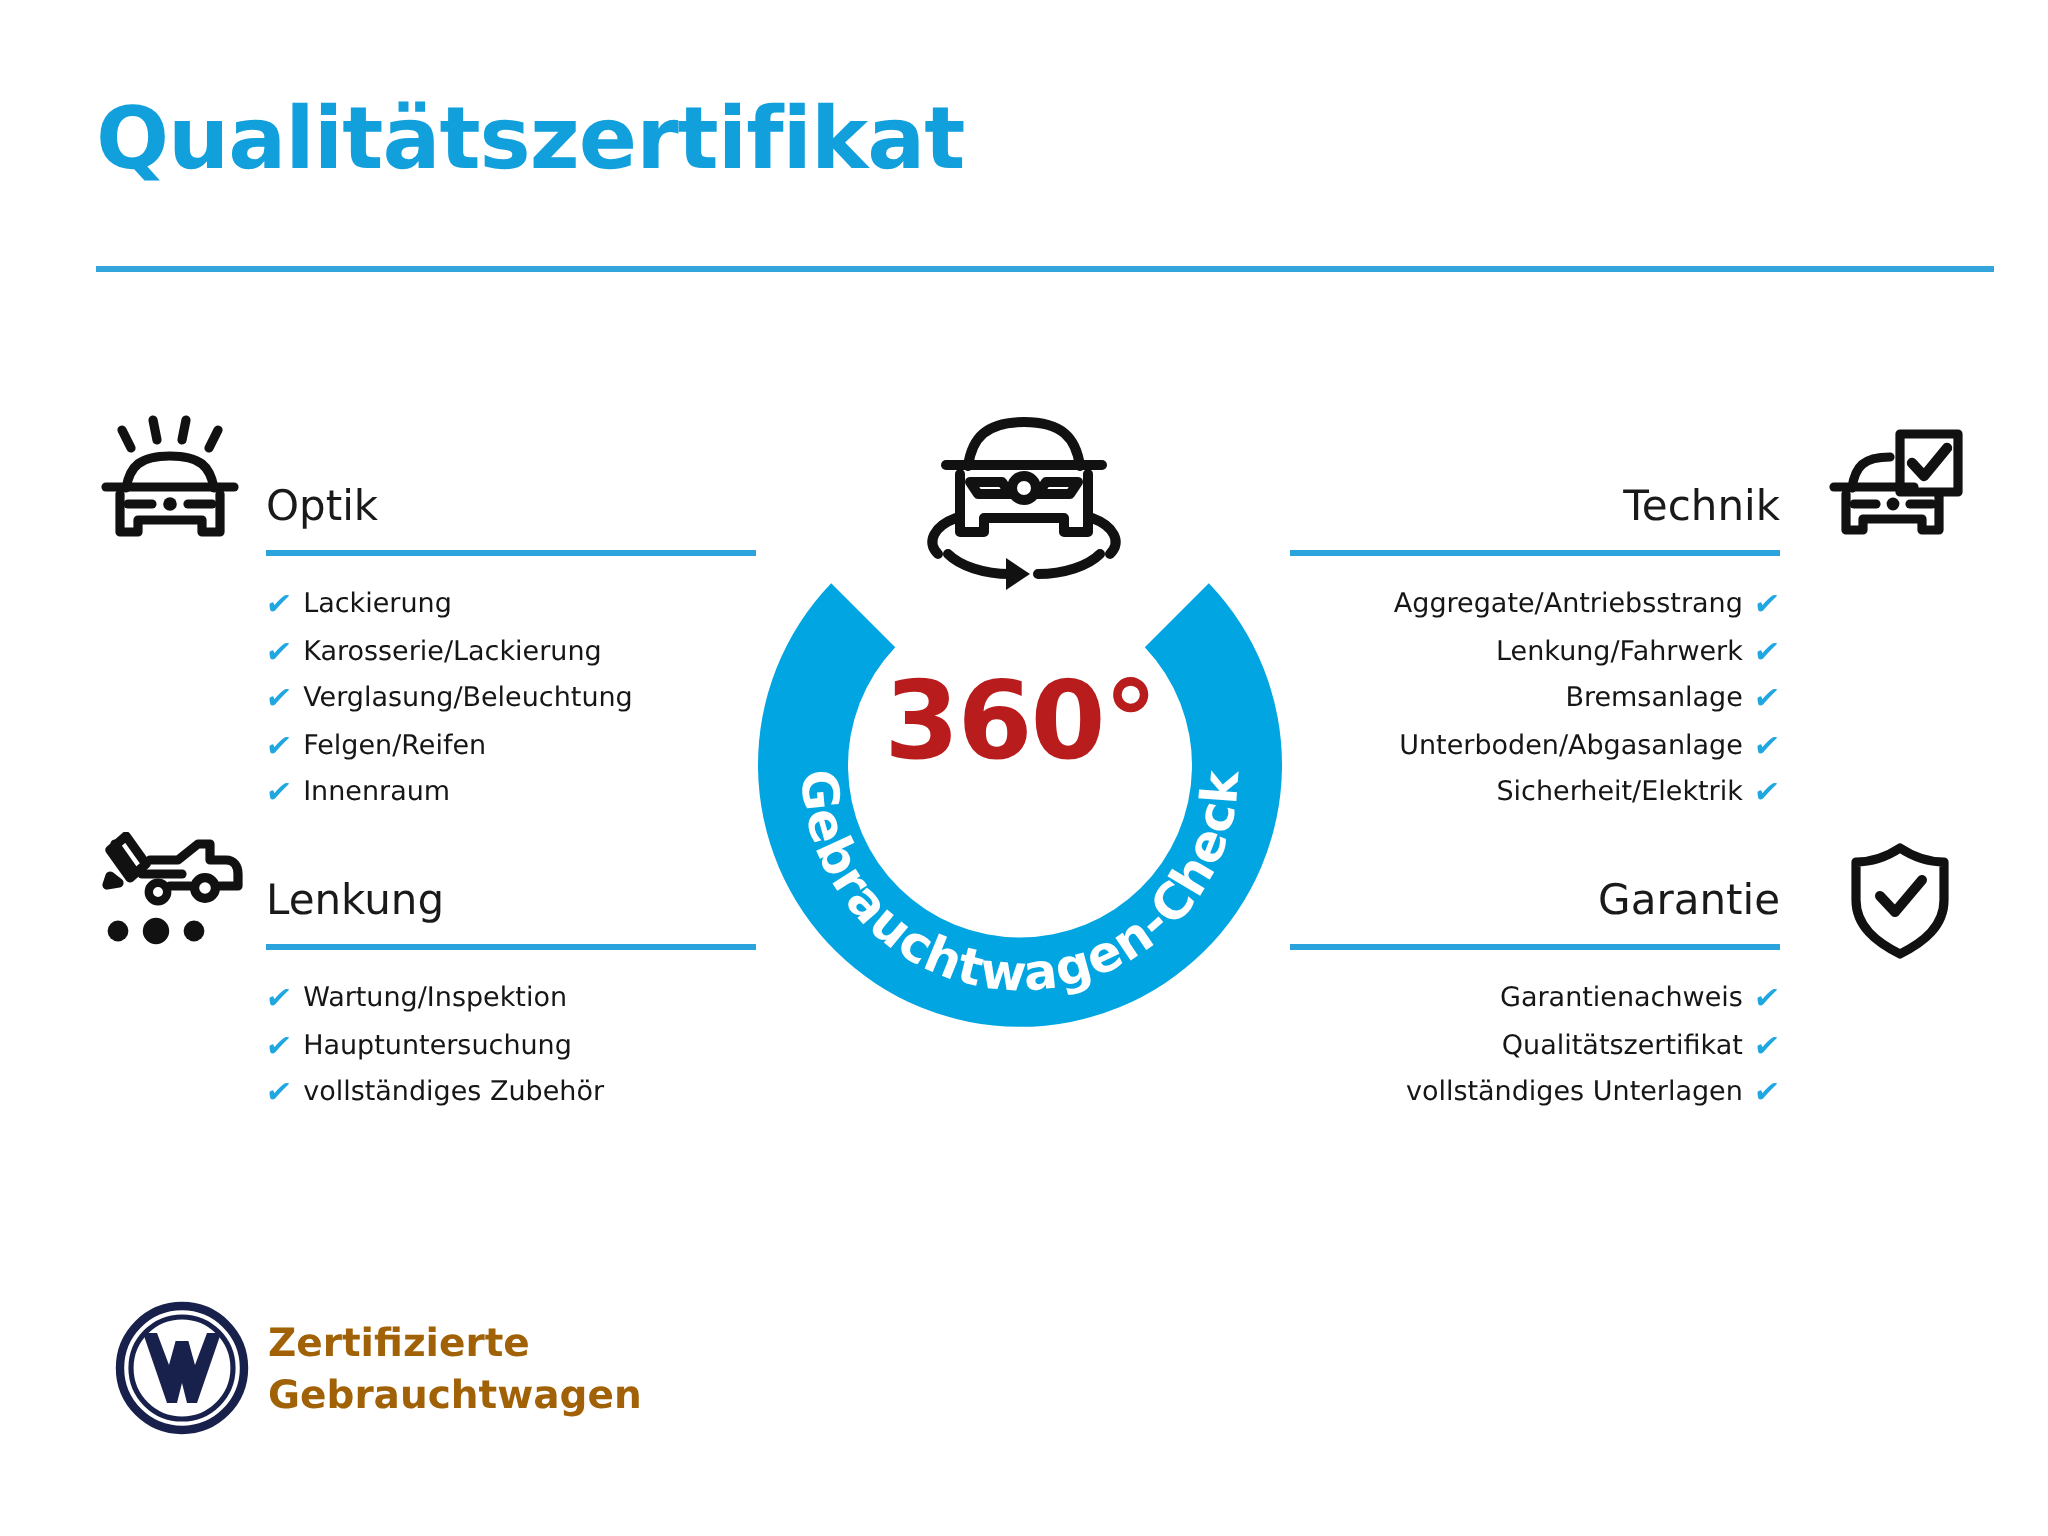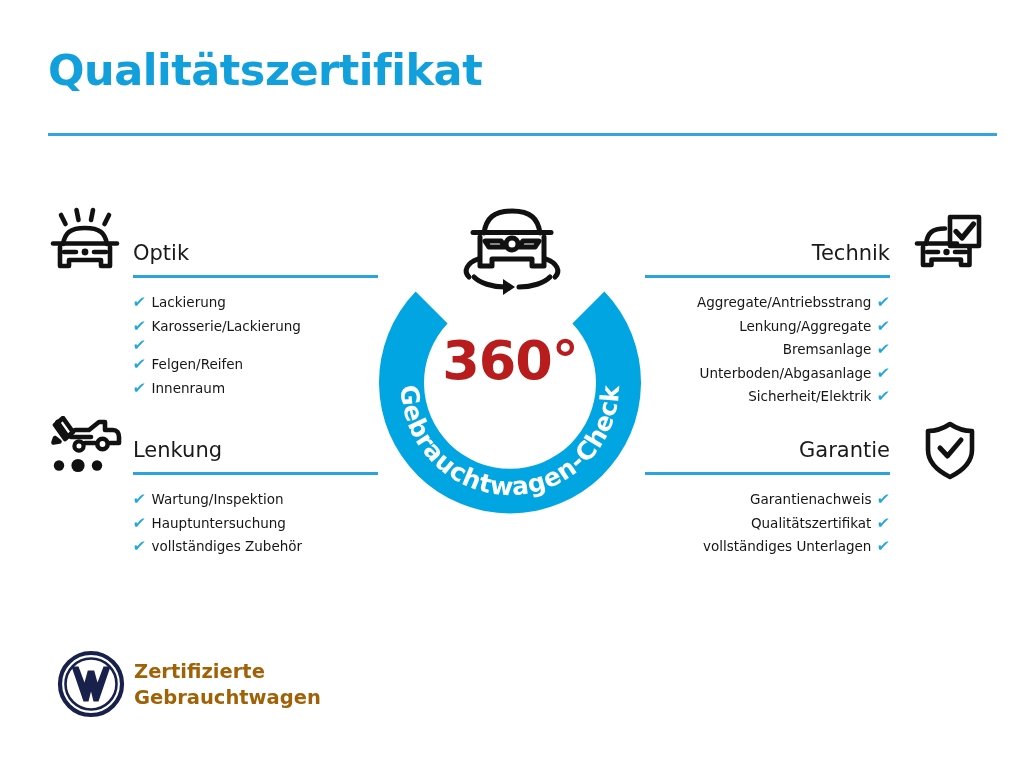--- a/index.html
+++ b/index.html
@@ -176,20 +176,21 @@
     <li class="item">
       <span class="check">✔</span>
       <span>Lackierung</span>
     </li>
     <li class="item">
       <span class="check">✔</span>
       <span>Karosserie/Lackierung</span>
     </li>
     <li class="item">
       <span class="check">✔</span>
+      <span>Verglasung/Beleuchtung</span>
     </li>
     <li class="item">
       <span class="check">✔</span>
       <span>Felgen/Reifen</span>
     </li>
     <li class="item">
       <span class="check">✔</span>
       <span>Innenraum</span>
     </li>
   </ul>
@@ -253,21 +254,21 @@
   <div class="block-head">
     <div class="block-title">Technik</div>
     <div class="block-rule"></div>
   </div>
   <ul class="items">
     <li class="item">
       <span>Aggregate/Antriebsstrang</span>
       <span class="check">✔</span>
     </li>
     <li class="item">
-      <span>Lenkung/Aggregate</span>
+      <span>Lenkung/Fahrwerk</span>
       <span class="check">✔</span>
     </li>
     <li class="item">
       <span>Bremsanlage</span>
       <span class="check">✔</span>
     </li>
     <li class="item">
       <span>Unterboden/Abgasanlage</span>
       <span class="check">✔</span>
     </li>

